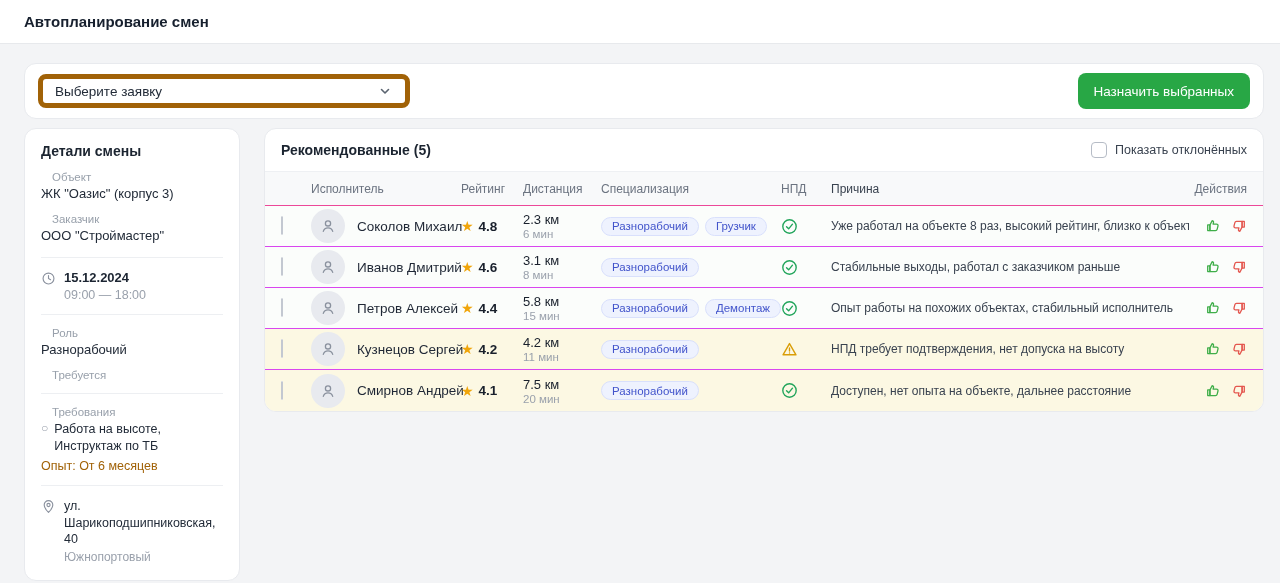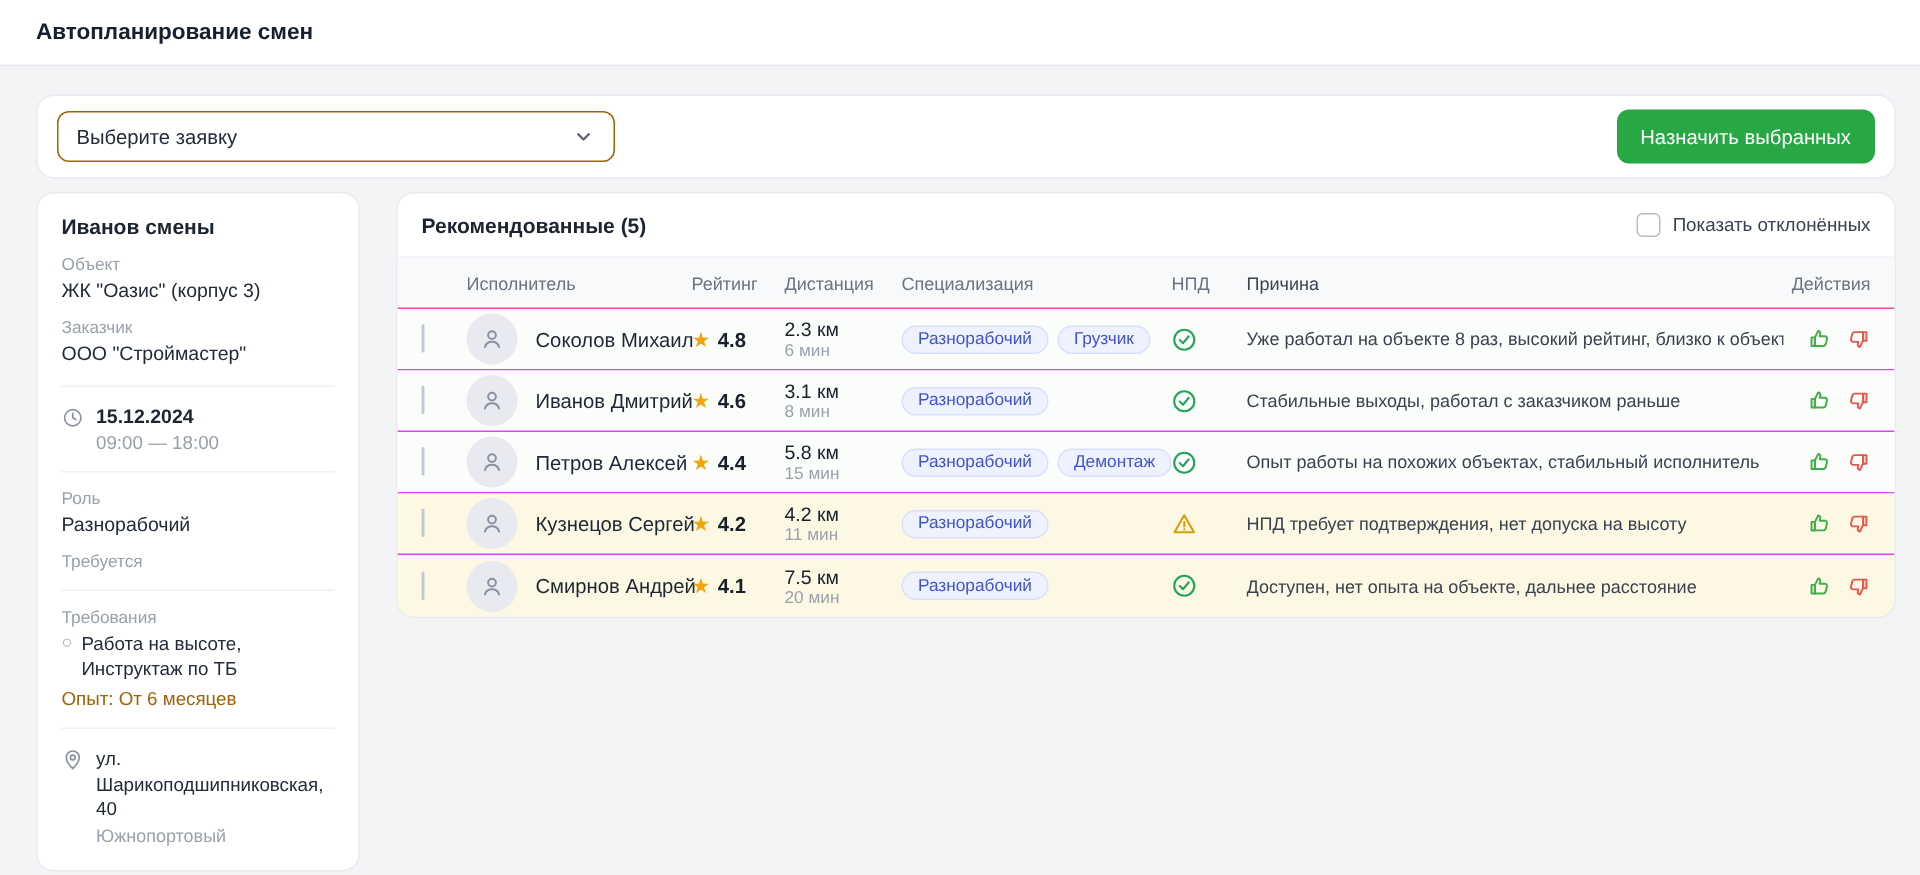--- a/index.html
+++ b/index.html
@@ -17,41 +17,41 @@
   }
   .topbar h1 { font-size:15px; font-weight:700; color:#17202e; }
 
   
   .toolbar {
     position:absolute; left:24px; right:16px; top:63px; height:56px;
     background:#fff; border:1px solid #e8eaee; border-radius:12px;
     display:flex; align-items:center; justify-content:space-between; padding:0 13px;
   }
   .select {
-    width:372px; height:34px; border:1px solid #a16207; border-radius:8px;
+    width:372px; height:34px; border:5px solid #a16207; border-radius:8px;
     background:#fff; display:flex; align-items:center; justify-content:space-between;
     padding:0 12px; font-size:13.5px; color:#222b38; cursor:pointer;
   }
   .select .chev { color:#5b6470; }
   .btns { display:flex; gap:10px; }
   .btn {
     height:36px; border:none; border-radius:8px; padding:0 16px;
     font-size:13.5px; font-weight:500; display:flex; align-items:center; gap:8px;
     font-family:inherit; cursor:pointer;
   }
   .btn-auto { background:#d3d6dc; color:#fbfcfd; cursor:default; }
   .btn-assign { background:#28a745; color:#fff; }
 
   
   .leftcol { position:absolute; left:24px; top:128px; width:216px; display:flex; flex-direction:column; gap:14px; }
   .card { background:#fff; border:1px solid #e8eaee; border-radius:12px; }
   .details { padding:14px 16px 16px; }
   .details h3 { font-size:14px; font-weight:700; color:#1b2430; margin-bottom:12px; }
   .fld { margin-bottom:10px; }
-  .fld .lab { font-size:11.5px; color:#98a0ab; margin-bottom:3px; }
+  .fld .lab { font-size:11.5px; color:#98a0ab; margin-bottom:3px;margin-left:11px; }
   .fld .val { font-size:13px; color:#222b38; font-weight:500; line-height:1.3; }
   .hr { border-top:1px solid #edeff2; margin:12px 0; }
   .iconrow { display:flex; gap:8px; align-items:flex-start; }
   .iconrow .ic { color:#8a919e; margin-top:1px; flex:0 0 auto; }
   .date-main { font-size:13px; font-weight:600; color:#1c2532; }
   .date-sub { font-size:12.5px; color:#9aa1ac; margin-top:3px; }
   .req-line { display:flex; gap:6px; align-items:flex-start; font-size:12.5px; color:#222b38; line-height:1.35; }
   .req-line .circ { color:#9aa1ac; font-size:12px; line-height:1.3; }
   .req-exp { font-size:12.5px; color:#a16207; margin-top:5px; }
   .addr-main { font-size:12.5px; color:#222b38; font-weight:500; line-height:1.3; }
@@ -165,21 +165,21 @@
   <div class="btns">
     <button class="btn btn-assign">
       <span>Назначить выбранных</span>
     </button>
   </div>
 </section>
 
 <aside class="leftcol">
 
   <div class="card details">
-    <h3>Иванов смены</h3>
+    <h3>Детали смены</h3>
 
     <div class="fld">
       <div class="lab">Объект</div>
       <div class="val">ЖК "Оазис" (корпус 3)</div>
     </div>
     <div class="fld">
       <div class="lab">Заказчик</div>
       <div class="val">ООО "Строймастер"</div>
     </div>
 

